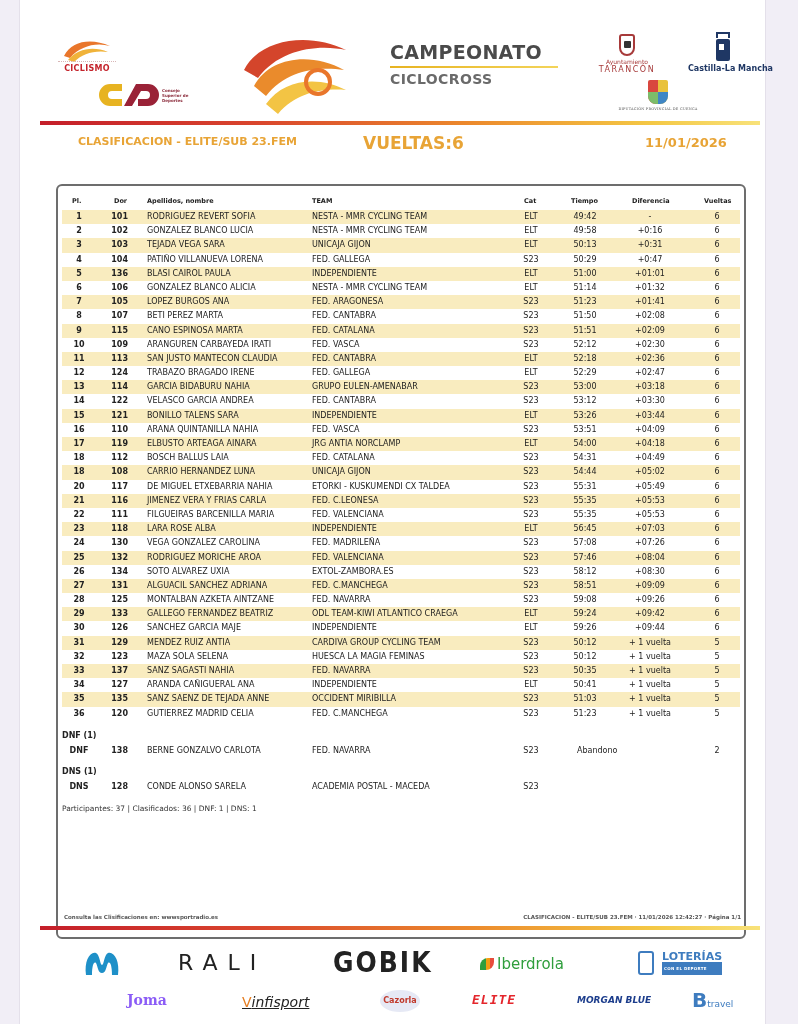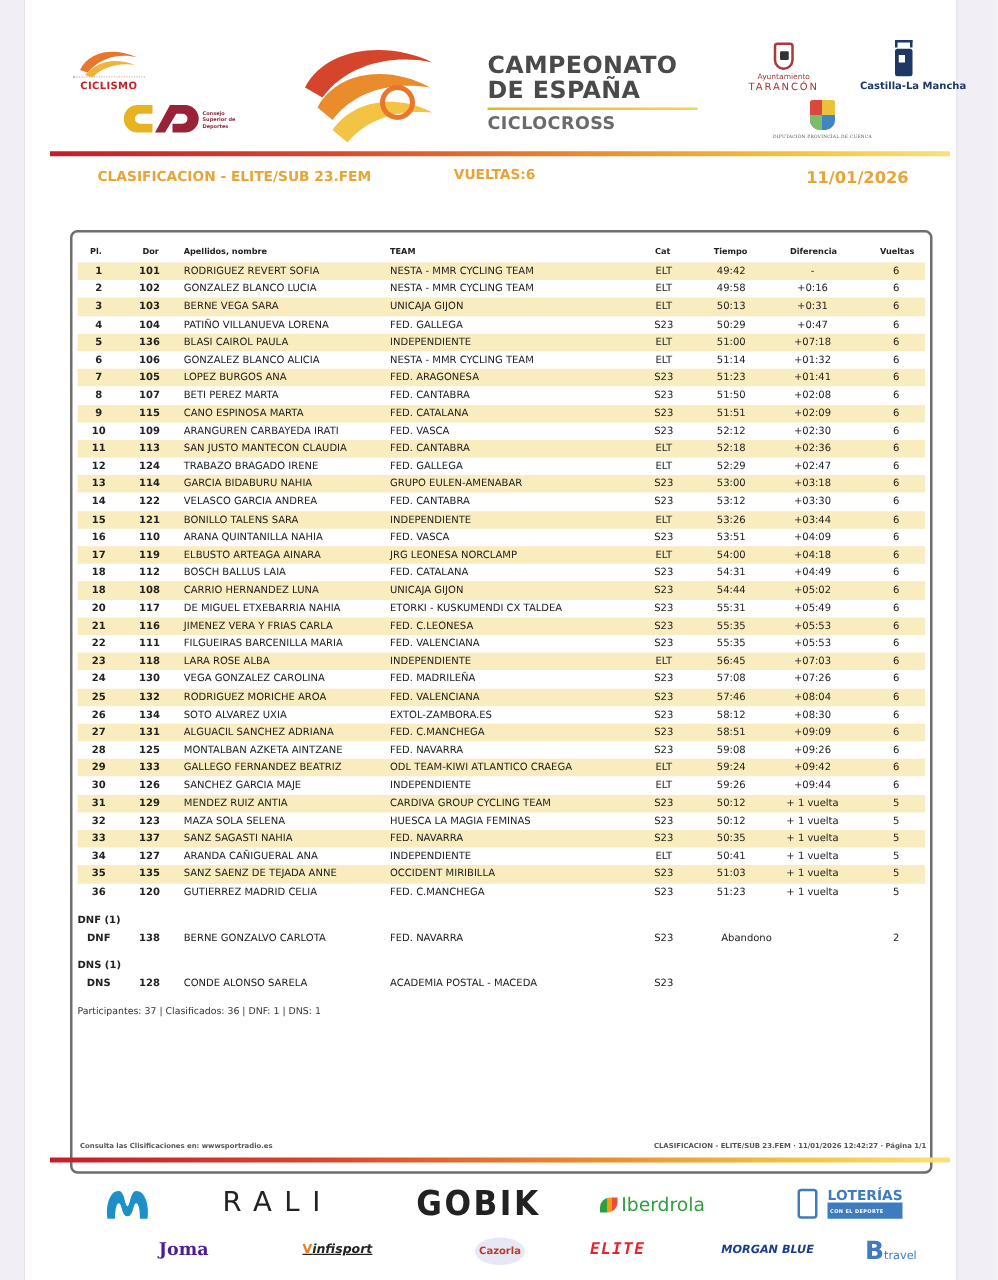--- a/index.html
+++ b/index.html
@@ -39,21 +39,21 @@
   .logo-clm .name { font-size: 8px; font-weight: bold; color: #1f3764; margin-top: 3px; white-space: nowrap; }
   .logo-dip { position: absolute; left: 588px; top: 80px; width: 100px; height: 38px; text-align: center; }
   .logo-dip .shield { width: 20px; height: 24px; margin: 0 auto; border-radius: 2px 2px 8px 8px; background: linear-gradient(90deg, #d9473e 0 50%, #e9c23c 50% 100%); position: relative; overflow: hidden; }
   .logo-dip .shield::after { content: ""; position: absolute; left: 0; top: 12px; width: 20px; height: 12px; background: linear-gradient(90deg, #7bbd6a 0 50%, #3f86c5 50% 100%); }
   .logo-dip .txt { font-family: "DejaVu Serif", serif; font-size: 3.5px; color: #555; margin-top: 3px; letter-spacing: 0.2px; }
   .band { position: absolute; left: 20px; width: 720px; height: 4px; background: linear-gradient(90deg, #c41e2a 0%, #d9452d 30%, #ec8a2c 60%, #f4c845 85%, #f8e27a 100%); }
   .band.top { top: 121px; }
   .band.bottom { top: 926px; }
   
   .class-title { position: absolute; left: 58px; top: 135px; font-family: "DejaVu Sans", sans-serif; font-weight: bold; font-size: 11px; color: #e8a436; }
-  .laps-title { position: absolute; left: 343px; top: 133px; font-family: "DejaVu Sans", sans-serif; font-weight: bold; font-size: 11px; color: #e8a436; }
+  .laps-title { position: absolute; left: 343px; top: 133px; font-family: "DejaVu Sans", sans-serif; font-weight: bold; font-size: 17px; color: #e8a436; }
   .date-title { position: absolute; left: 625px; top: 135px; font-family: "DejaVu Sans", sans-serif; font-weight: bold; font-size: 13px; color: #e8a436; }
   
   .frame { position: absolute; left: 36px; top: 152px; width: 690px; height: 755px; border: 2px solid #6d6d6d; border-radius: 6px; margin-top: 32px; }
   .thead { position: absolute; left: 0; top: 8px; width: 100%; height: 14px; font-size: 6.5px; font-weight: bold; color: #222; }
   .th { position: absolute; top: 3px; }
   .rows { position: absolute; left: 0; top: 24px; width: 100%; }
   .row { position: relative; height: 14.2px; font-size: 8px; color: #222; margin: 0 4px; }
   .row.odd { background: #f9ecbf; }
   .c { position: absolute; top: 2px; white-space: nowrap; }
   .c.pl { left: 6px; width: 22px; text-align: center; font-weight: bold; }
@@ -74,22 +74,22 @@
   .sponsor { position: absolute; white-space: nowrap; }
   .sp-movistar { left: 62px; top: 947px; width: 40px; height: 32px; }
   .sp-rali { left: 158px; top: 950px; font-family: "DejaVu Sans", sans-serif; font-size: 22px; color: #222; letter-spacing: 10px; font-weight: normal; }
   .sp-gobik { left: 313px; top: 948px; font-family: "DejaVu Sans", sans-serif; font-size: 25px; font-weight: bold; color: #222; letter-spacing: 2px; transform: scaleY(1.1); }
   .sp-iberdrola { left: 460px; top: 955px; font-family: "DejaVu Sans", sans-serif; font-size: 15px; color: #2f9e3c; }
   .sp-iberdrola .leaf { display: inline-block; width: 14px; height: 12px; margin-right: 3px; background: linear-gradient(90deg, #2f9e3c 0 40%, #f39c12 40% 70%, #e74c3c 70%); border-radius: 8px 0 8px 0; vertical-align: -1px; }
   .sp-loterias { left: 618px; top: 951px; }
   .sp-loterias .hand { display: inline-block; width: 16px; height: 24px; border: 2px solid #3e7cbf; border-radius: 3px; vertical-align: middle; margin-right: 3px; }
   .sp-loterias .t1 { display: inline-block; vertical-align: middle; font-size: 11px; font-weight: bold; color: #3e7cbf; line-height: 11px; }
   .sp-loterias .t2 { display: block; background: #3e7cbf; color: #fff; font-size: 4px; padding: 1px 2px; letter-spacing: 0.3px; }
-  .sp-joma { left: 107px; top: 992px; font-family: "DejaVu Serif", serif; font-weight: bold; font-size: 14px; color: #4c1d95; }
-  .sp-infisport { left: 222px; top: 994px; font-family: "DejaVu Sans", sans-serif; font-style: italic; font-weight: bold; font-size: 10px; color: #222; text-decoration: underline; }
+  .sp-joma { left: 107px; top: 992px; font-family: "DejaVu Serif", serif; font-weight: bold; font-size: 14px; color: #8b5cf6; }
+  .sp-infisport { left: 222px; top: 994px; font-family: "DejaVu Sans", sans-serif; font-style: italic; font-weight: normal; font-size: 14px; color: #222; text-decoration: underline; }
   .sp-infisport .v { color: #e67e22; font-style: normal; }
   .sp-cazorla { left: 360px; top: 990px; width: 40px; height: 22px; border-radius: 50%; background: #e6e9f5; text-align: center; font-size: 8px; color: #c0392b; font-weight: bold; line-height: 22px; }
   .sp-elite { left: 452px; top: 992px; font-family: "DejaVu Sans Mono", monospace; font-weight: bold; font-size: 13px; color: #e4262c; letter-spacing: 1px; font-style: italic; }
   .sp-morgan { left: 557px; top: 995px; font-family: "DejaVu Sans", sans-serif; font-weight: bold; font-style: italic; font-size: 9px; color: #1c3d8c; }
   .sp-btravel { left: 672px; top: 988px; color: #3e7cbf; }
   .sp-btravel .b { font-size: 20px; font-weight: bold; }
   .sp-btravel .t { font-size: 9px; text-align: center; }
 </style>
 </head>
 <body>
@@ -117,21 +117,20 @@
 
     <svg class="logo-main" viewBox="0 0 110 85">
       <path d="M4 40 C20 8, 70 2, 106 20 C80 14, 40 18, 18 48 Z" fill="#d4452b"></path>
       <path d="M14 56 C30 26, 72 22, 104 40 C78 36, 46 40, 26 66 Z" fill="#ea8b2c"></path>
       <path d="M26 74 C44 48, 80 46, 106 60 C84 58, 56 62, 38 84 Z" fill="#f3c444"></path>
       <circle cx="78" cy="52" r="12" fill="none" stroke="#e9762b" stroke-width="4"></circle>
     </svg>
 
     <div class="title-block">
       <div class="l1">CAMPEONATO</div>
-      <div class="l2">DE ESPAÑA</div>
       <div class="rule"></div>
       <div class="l3">CICLOCROSS</div>
     </div>
 
     <div class="logo-tarancon">
       <div class="shield"></div>
       <div class="small">Ayuntamiento</div>
       <div class="big">TARANCÓN</div>
     </div>
 
@@ -182,21 +181,21 @@
           <span class="c name">GONZALEZ BLANCO LUCIA</span>
           <span class="c team">NESTA - MMR CYCLING TEAM</span>
           <span class="c cat">ELT</span>
           <span class="c time">49:58</span>
           <span class="c diff">+0:16</span>
           <span class="c laps">6</span>
         </div>
         <div class="row odd">
           <span class="c pl">3</span>
           <span class="c dor">103</span>
-          <span class="c name">BERNE VEGA SARA</span>
+          <span class="c name">TEJADA VEGA SARA</span>
           <span class="c team">UNICAJA GIJON</span>
           <span class="c cat">ELT</span>
           <span class="c time">50:13</span>
           <span class="c diff">+0:31</span>
           <span class="c laps">6</span>
         </div>
         <div class="row">
           <span class="c pl">4</span>
           <span class="c dor">104</span>
           <span class="c name">PATIÑO VILLANUEVA LORENA</span>
@@ -206,21 +205,21 @@
           <span class="c diff">+0:47</span>
           <span class="c laps">6</span>
         </div>
         <div class="row odd">
           <span class="c pl">5</span>
           <span class="c dor">136</span>
           <span class="c name">BLASI CAIROL PAULA</span>
           <span class="c team">INDEPENDIENTE</span>
           <span class="c cat">ELT</span>
           <span class="c time">51:00</span>
-          <span class="c diff">+07:18</span>
+          <span class="c diff">+01:01</span>
           <span class="c laps">6</span>
         </div>
         <div class="row">
           <span class="c pl">6</span>
           <span class="c dor">106</span>
           <span class="c name">GONZALEZ BLANCO ALICIA</span>
           <span class="c team">NESTA - MMR CYCLING TEAM</span>
           <span class="c cat">ELT</span>
           <span class="c time">51:14</span>
           <span class="c diff">+01:32</span>
@@ -323,21 +322,21 @@
           <span class="c team">FED. VASCA</span>
           <span class="c cat">S23</span>
           <span class="c time">53:51</span>
           <span class="c diff">+04:09</span>
           <span class="c laps">6</span>
         </div>
         <div class="row odd">
           <span class="c pl">17</span>
           <span class="c dor">119</span>
           <span class="c name">ELBUSTO ARTEAGA AINARA</span>
-          <span class="c team">JRG LEONESA NORCLAMP</span>
+          <span class="c team">JRG ANTIA NORCLAMP</span>
           <span class="c cat">ELT</span>
           <span class="c time">54:00</span>
           <span class="c diff">+04:18</span>
           <span class="c laps">6</span>
         </div>
         <div class="row">
           <span class="c pl">18</span>
           <span class="c dor">112</span>
           <span class="c name">BOSCH BALLUS LAIA</span>
           <span class="c team">FED. CATALANA</span>

